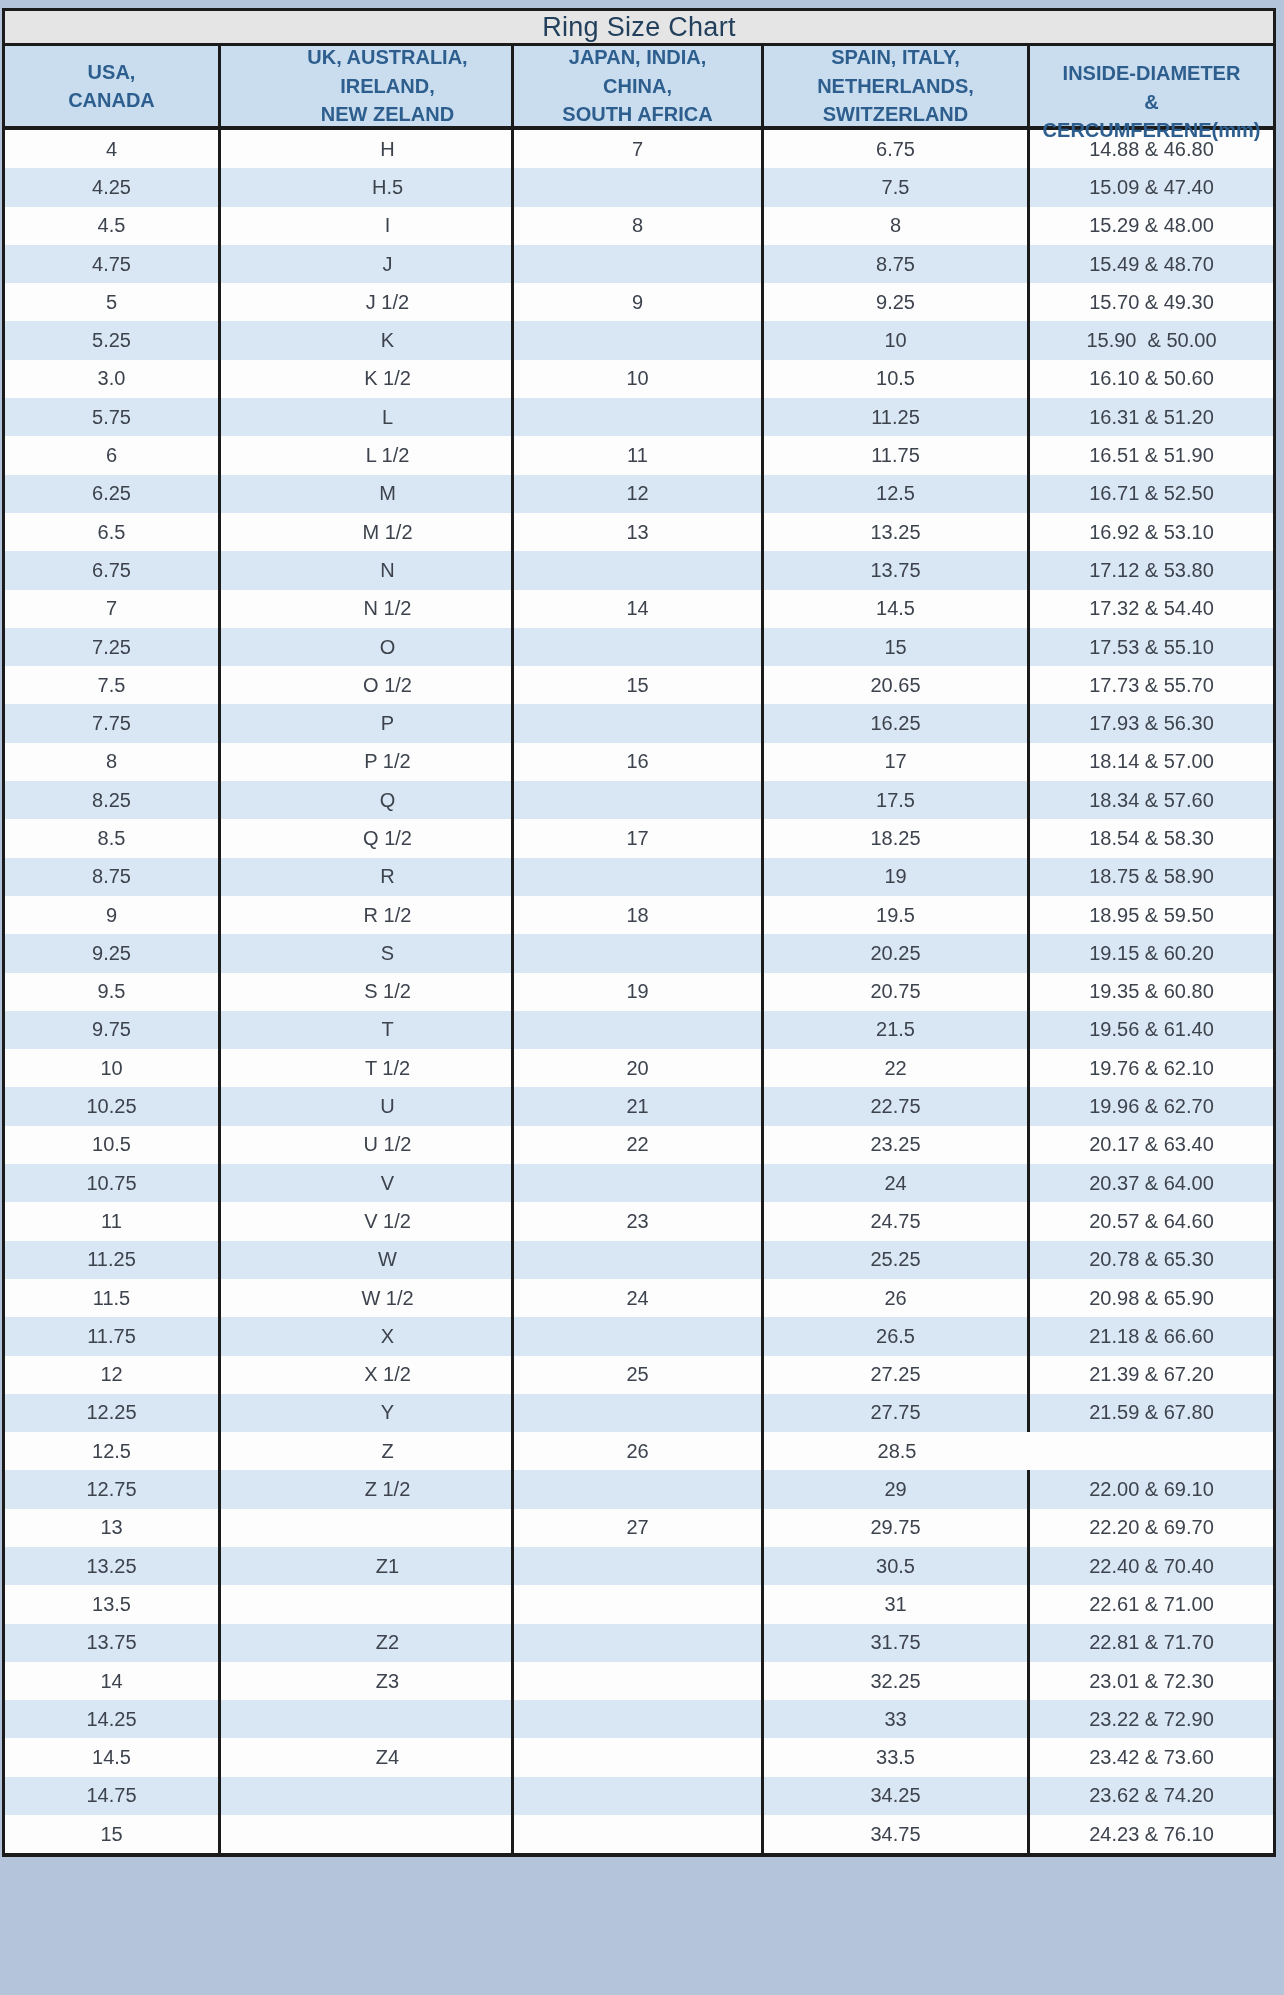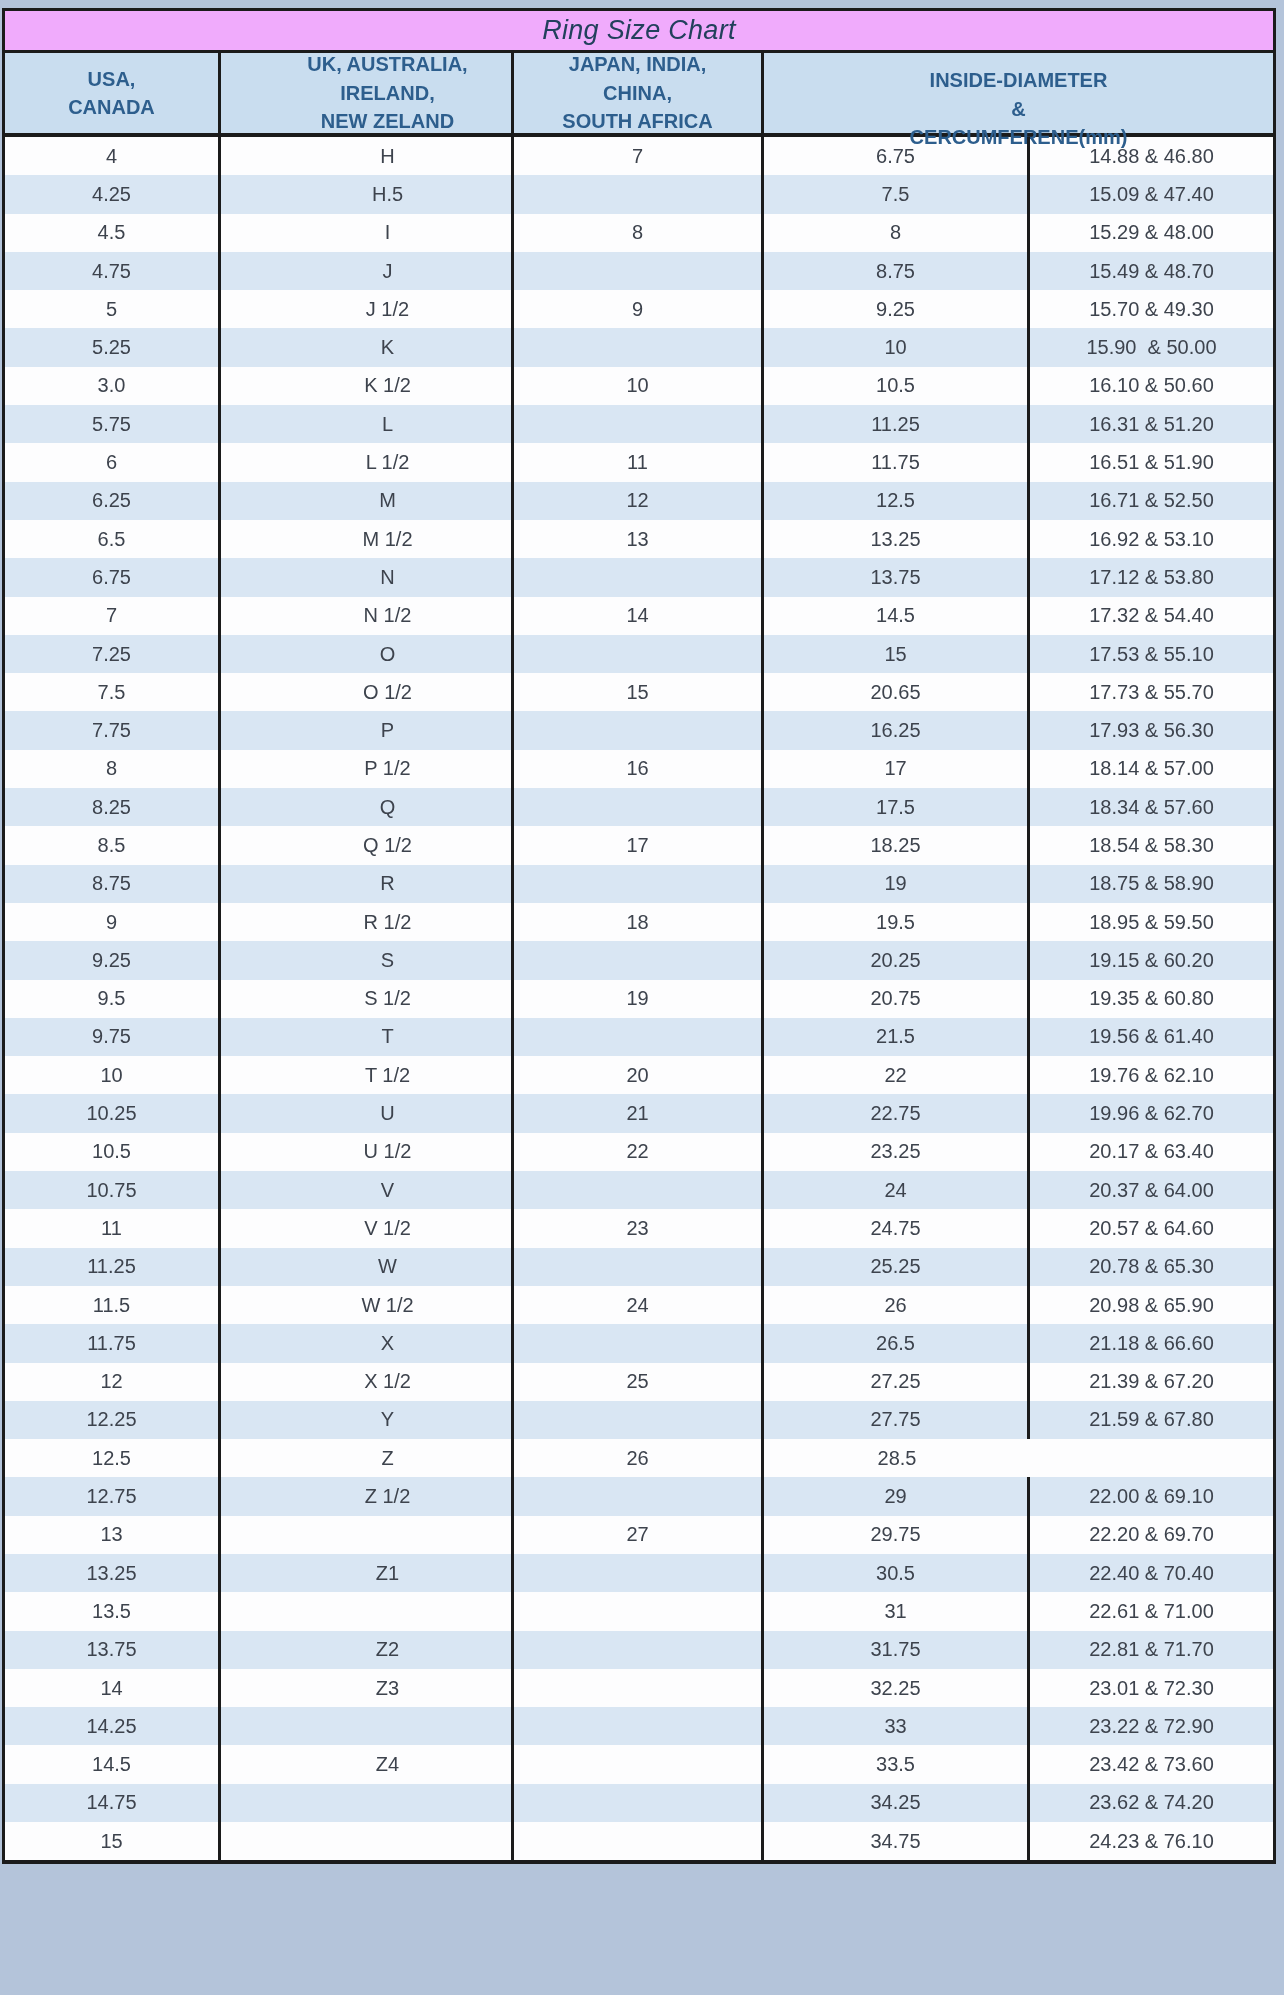--- a/index.html
+++ b/index.html
@@ -13,27 +13,26 @@
   .table-wrap {
     position: absolute;
     top: 8px;
     left: 2px;
     width: 1274px;
     border: 3px solid #1b1b1b;
     border-bottom-width: 4px;
     background: #ffffff;
   }
   .title-band {
-    height: 42px;
-    background: #f0abfc;
+    height: 35px;
+    background: #e5e5e5;
     border-bottom: 3px solid #1b1b1b;
     display: flex;
     align-items: center;
     justify-content: center;
-    font-style: italic;
   }
   .title {
     font-size: 27px;
     color: #22405c;
     letter-spacing: 0.3px;
   }
   .header-row {
     display: flex;
     height: 84px;
     background: #c9ddef;
@@ -86,20 +85,25 @@
       <div class="header-cell c1">
         <span>UK, AUSTRALIA,</span>
         <span>IRELAND,</span>
         <span>NEW ZELAND</span>
       </div>
       <div class="header-cell c2">
         <span>JAPAN, INDIA,</span>
         <span>CHINA,</span>
         <span>SOUTH AFRICA</span>
       </div>
+      <div class="header-cell c3">
+        <span>SPAIN, ITALY,</span>
+        <span>NETHERLANDS,</span>
+        <span>SWITZERLAND</span>
+      </div>
       <div class="header-cell c4">
         <span>INSIDE-DIAMETER</span>
         <span>&amp;</span>
         <span>CERCUMFERENE(mm)</span>
       </div>
     </div>
   <div class="body-rows" id="body-rows">
       <div class="row">
         <div class="cell c0">4</div>
         <div class="cell c1">H</div>

